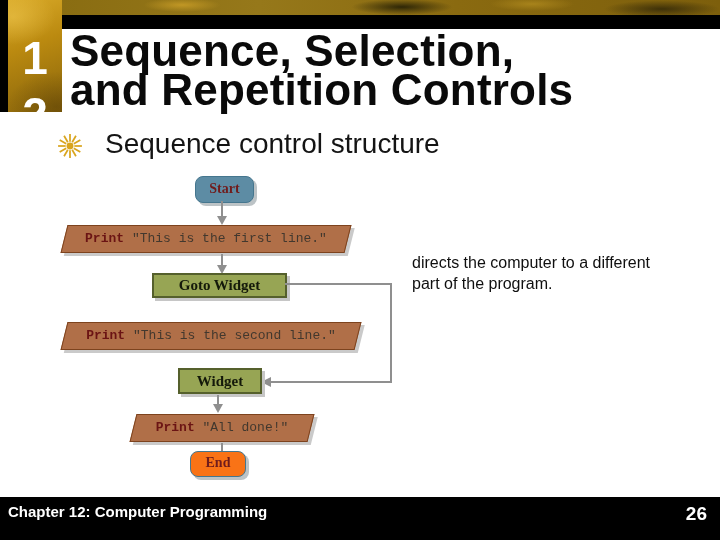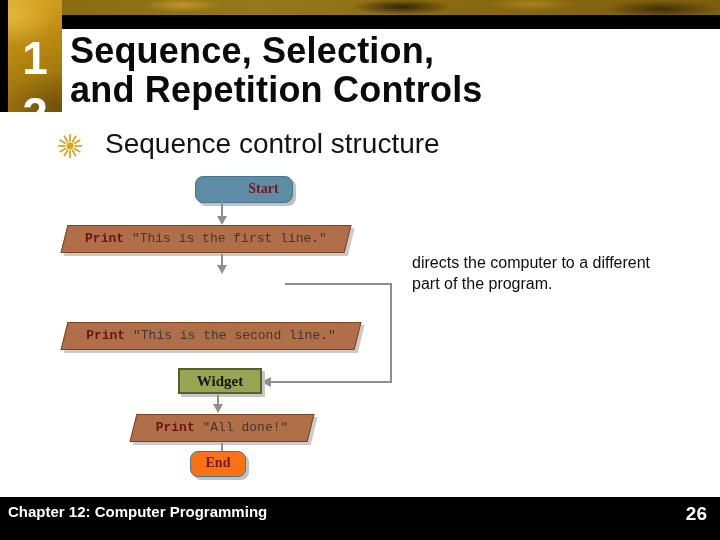--- a/index.html
+++ b/index.html
@@ -26,21 +26,21 @@
       radial-gradient(ellipse 70px 11px at 340px 7px, rgba(35,30,5,.9), transparent 72%),
       radial-gradient(ellipse 80px 12px at 600px 9px, rgba(50,40,8,.85), transparent 72%),
       radial-gradient(ellipse 55px 10px at 120px 5px, rgba(205,160,40,.8), transparent 70%),
       radial-gradient(ellipse 60px 10px at 470px 4px, rgba(190,150,35,.6), transparent 70%),
       linear-gradient(90deg,#8a6d12,#96781a 30%,#8a6a10 60%,#7d5f0c 100%);
   }
   .top-black-bar{position:absolute;left:62px;top:15px;width:658px;height:14px;background:#000;}
 
   
   .title{position:absolute;left:70px;top:31px;width:620px;
-    font-size:36px;font-weight:bold;line-height:39px;color:#0a0a0a;letter-spacing:.2px;}
+    font-size:44px;font-weight:bold;line-height:39px;color:#0a0a0a;letter-spacing:.2px;}
   .bullet-row{position:absolute;left:57px;top:128px;display:flex;align-items:flex-start;}
   .bullet-icon{width:26px;height:26px;margin-top:5px;flex:0 0 auto;}
   .bullet-text{margin-left:22px;font-size:28px;line-height:32px;color:#141414;}
 
   
   .terminator{
     position:absolute;border-radius:8px;text-align:center;
     font-family:"Liberation Serif", serif;font-weight:bold;font-size:14px;
     color:#701c1c;box-shadow:3px 3px 0 #bcc3c6;border:1px solid #45768e;
   }
@@ -109,31 +109,32 @@
         <line x1="10" y1="8.5" x2="6.5" y2="2.5"></line>
           <line x1="12" y1="8" x2="12" y2="1"></line>
         <line x1="14" y1="8.5" x2="17.5" y2="2.5"></line>
           <line x1="15.5" y1="10" x2="21.5" y2="6.5"></line>
       </g>
       <circle cx="12" cy="12" r="3.2" fill="#d9a51e"></circle>
     </svg>
     <div class="bullet-text">Sequence control structure</div>
   </div>
 
-  <div class="terminator" style="left:195px;top:176px;width:57px;height:25px;line-height:23px;background:#5d8ca4;padding-left:39px;">Start</div>
+  <div class="terminator" style="left:195px;top:176px;width:57px;height:25px;line-height:23px;background:#5d8ca4;">Start</div>
   <div class="vline" style="left:221px;top:201px;height:16px;"></div>
   <div class="ahead-down" style="left:217px;top:216px;"></div>
 
   <div class="para" style="left:64px;top:225px;width:284px;height:28px;">
     <div class="para-shape"></div>
     <div class="para-text"><span class="kw">Print</span> <span>"This is the first line."</span></div>
   </div>
   <div class="vline" style="left:221px;top:254px;height:12px;"></div>
   <div class="ahead-down" style="left:217px;top:265px;"></div>
 
+  <div class="process" style="left:152px;top:273px;width:131px;height:21px;line-height:21px;">Goto Widget</div>
 
   <div class="hline" style="left:285px;top:283px;width:107px;"></div>
   <div class="vline" style="left:390px;top:283px;height:100px;"></div>
   <div class="hline" style="left:271px;top:381px;width:121px;"></div>
   <div class="ahead-left" style="left:261px;top:377px;"></div>
 
   <div class="para" style="left:64px;top:322px;width:294px;height:28px;">
     <div class="para-shape"></div>
     <div class="para-text"><span class="kw">Print</span> <span>"This is the second line."</span></div>
   </div>

